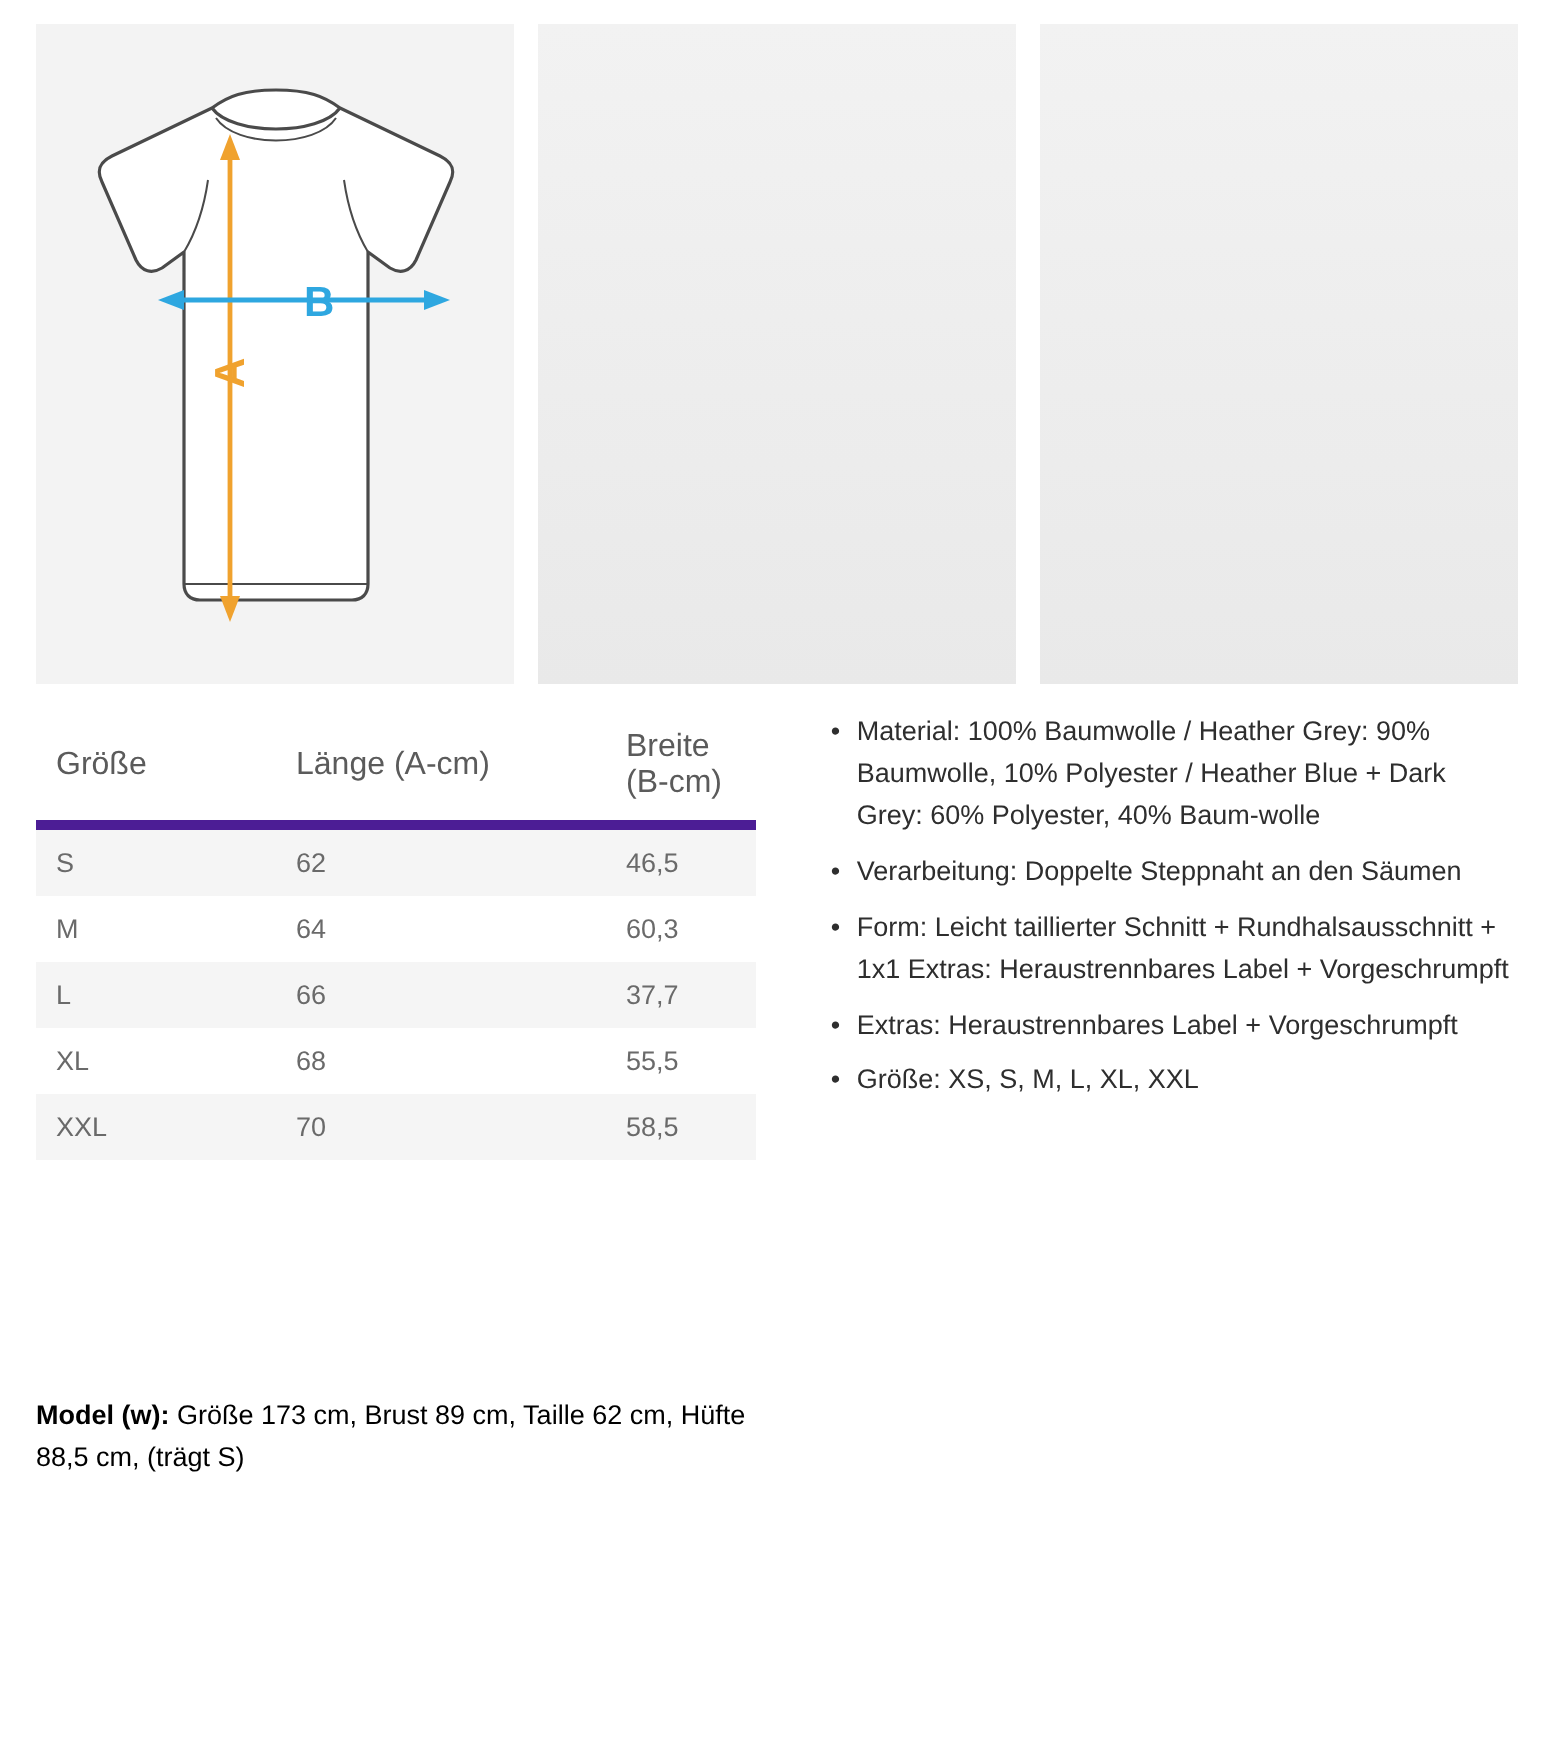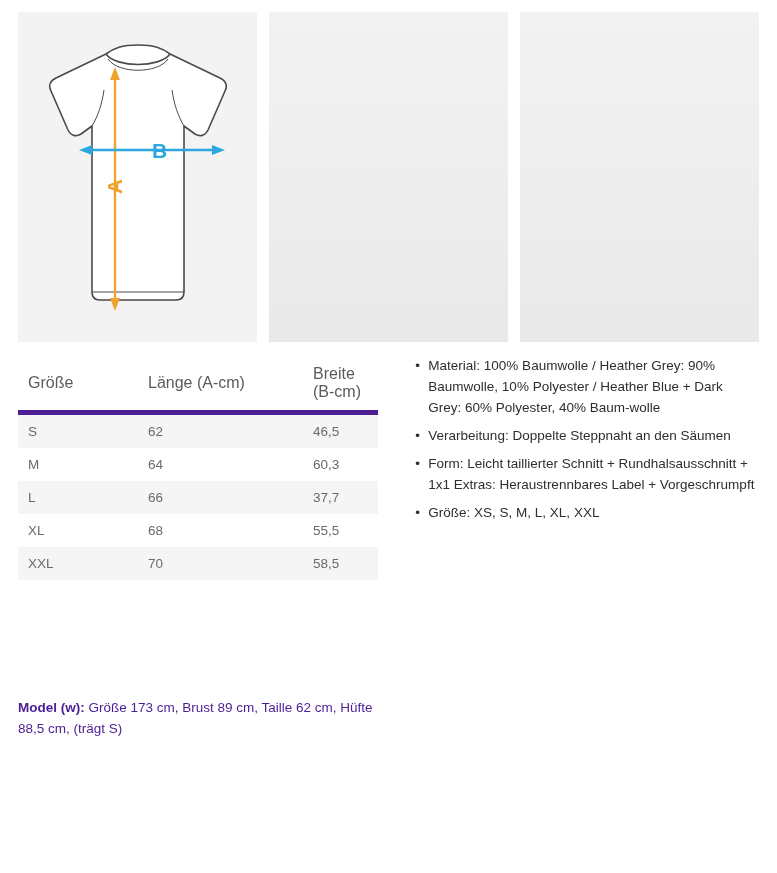--- a/index.html
+++ b/index.html
@@ -94,21 +94,21 @@
   .tolerance {
     margin-top: 14px;
     font-size: 13.5px;
     color: #3d3d3d;
     line-height: 1.45;
   }
 
   .model-note {
     margin-top: 118px;
     font-size: 13.5px;
-    color: #4c1d95;
+    color: #000000;
     line-height: 1.55;
     width: 360px;
   }
   .model-note b { font-weight: bold; }
 
   .intro {
     font-size: 13.5px;
     line-height: 1.55;
     color: #2e2e2e;
     margin: 0 0 12px 0;
@@ -307,17 +307,18 @@
 
 
       <div class="model-note"><b>Model (w):</b><span> Größe 173 cm, Brust 89 cm, Taille 62 cm, Hüfte 88,5 cm, (trägt S)</span></div>
     </div>
 
     <div class="right-col">
       <ul class="features">
         <li>Material: 100% Baumwolle / Heather Grey: 90% Baumwolle, 10%  Polyester / Heather Blue + Dark Grey: 60% Polyester, 40% Baum-wolle</li>
         <li>Verarbeitung: Doppelte Steppnaht an den Säumen</li>
         <li>Form: Leicht taillierter Schnitt + Rundhalsausschnitt + 1x1 Extras: Heraustrennbares Label + Vorgeschrumpft</li>
+        <li>Extras: Heraustrennbares Label + Vorgeschrumpft</li>
         <li>Größe: XS, S, M, L, XL, XXL</li>
       </ul>
     </div>
   </div>
 </div>
 
 </body></html>

